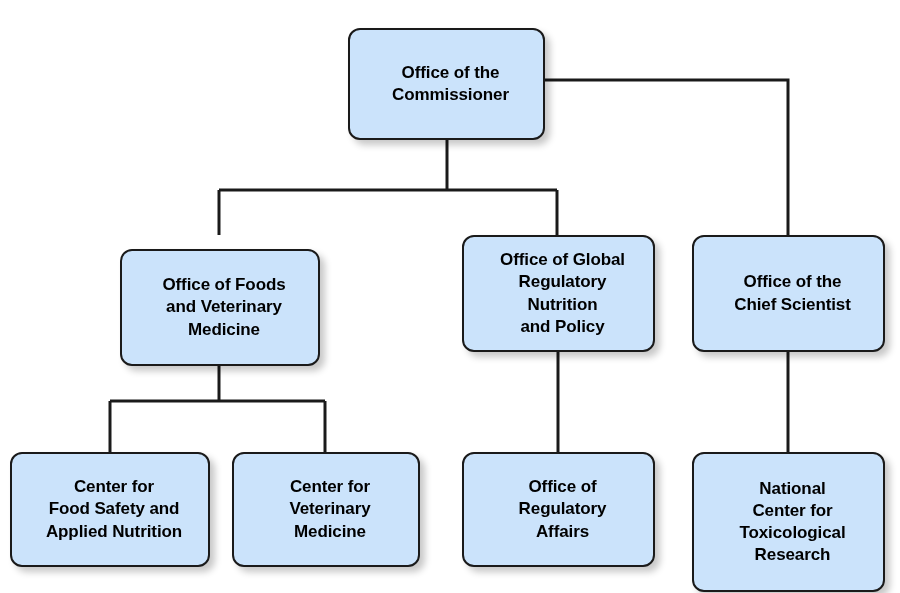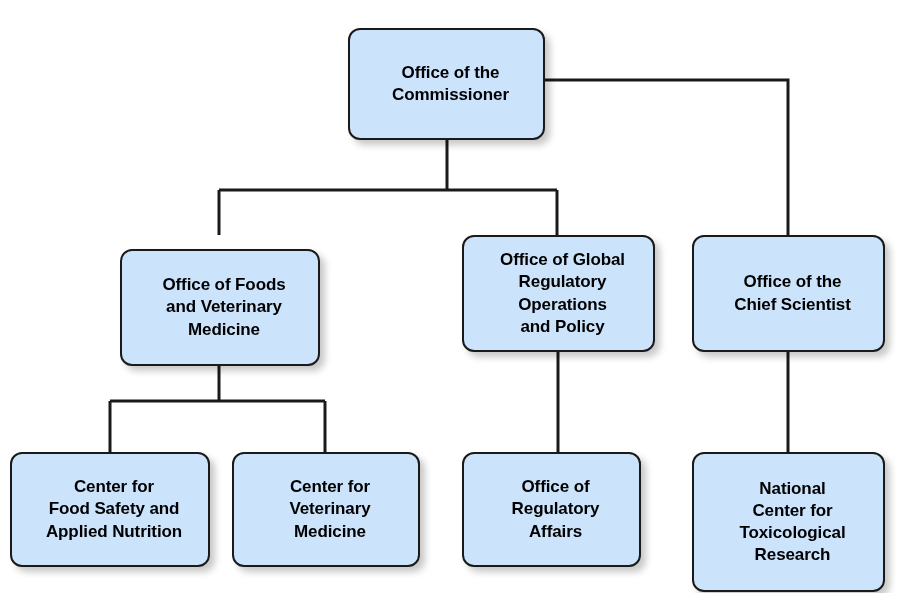--- a/index.html
+++ b/index.html
@@ -81,42 +81,42 @@
 
   <div class="node" style="left:120px; top:249px; width:200px; height:117px;">
     <span class="node-label">Office of Foods
 and Veterinary
 Medicine</span>
   </div>
 
   <div class="node" style="left:462px; top:235px; width:193px; height:117px;">
     <span class="node-label">Office of Global
 Regulatory
-Operations
+Nutrition
 and Policy</span>
   </div>
 
   <div class="node" style="left:692px; top:235px; width:193px; height:117px;">
     <span class="node-label">Office of the
 Chief Scientist</span>
   </div>
 
   <div class="node" style="left:10px; top:452px; width:200px; height:115px;">
     <span class="node-label">Center for
 Food Safety and
 Applied Nutrition</span>
   </div>
 
   <div class="node" style="left:232px; top:452px; width:188px; height:115px;">
     <span class="node-label">Center for
 Veterinary
 Medicine</span>
   </div>
 
-  <div class="node" style="left:462px; top:452px; width:179px; height:115px;">
+  <div class="node" style="left:462px; top:452px; width:193px; height:115px;">
     <span class="node-label">Office of
 Regulatory
 Affairs</span>
   </div>
 
   <div class="node" style="left:692px; top:452px; width:193px; height:140px;">
     <span class="node-label">National
 Center for
 Toxicological
 Research</span>

